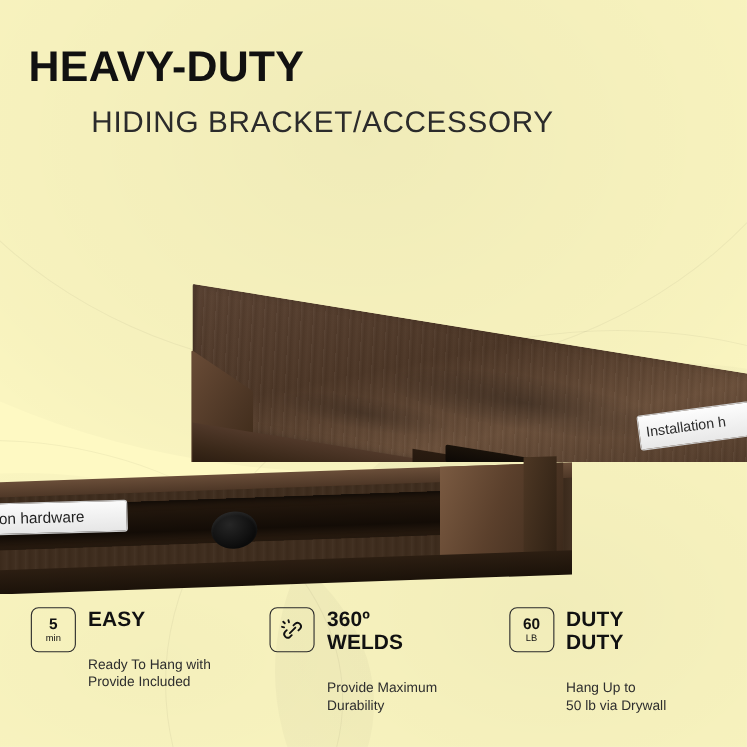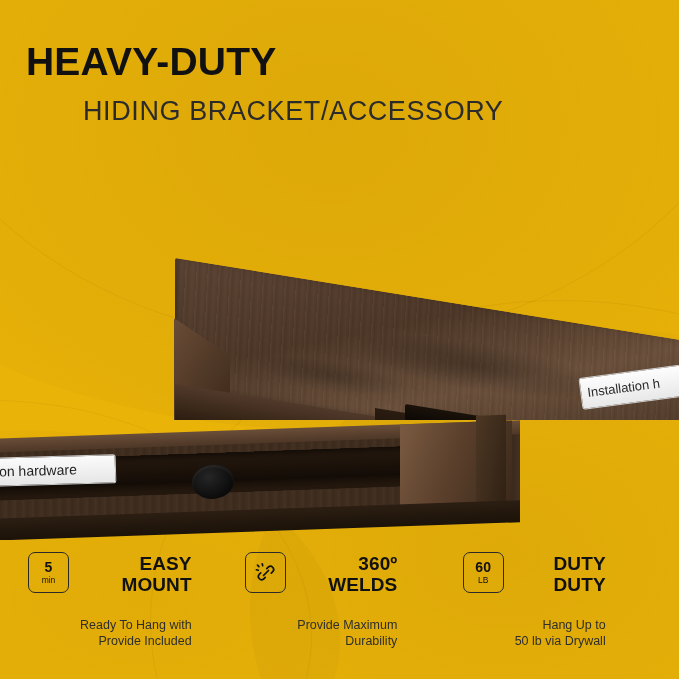--- a/index.html
+++ b/index.html
@@ -9,21 +9,21 @@
   }
   body {
     font-family: "Liberation Sans", sans-serif;
     -webkit-font-smoothing: antialiased;
   }
   #page {
     position: relative;
     width: 679px;
     height: 679px;
     overflow: hidden;
-    background: #eab308;
+    background: #fef9c3;
   }
 
   
   .bg-swoosh {
     position: absolute;
     border-radius: 50%;
     pointer-events: none;
   }
   .sw1 {
     left: -260px; top: -330px;
@@ -331,21 +331,21 @@
   .badge-big {
     font-size: 14px;
     font-weight: bold;
     line-height: 14px;
   }
   .badge-small {
     font-size: 8.5px;
     line-height: 10px;
     margin-top: 1px;
   }
-  .feat-txt { padding-top: 1px; text-align: right; }
+  .feat-txt { padding-top: 1px; }
   .feat-title {
     font-size: 19px;
     font-weight: bold;
     line-height: 21px;
     color: #111;
     letter-spacing: .1px;
   }
   .feat-desc {
     margin-top: 22px;
     font-size: 12.5px;
@@ -408,21 +408,20 @@
 
   <div class="features">
 
     <div class="feature">
       <div class="feat-badge">
         <span class="badge-big">5</span>
         <span class="badge-small">min</span>
       </div>
       <div class="feat-txt">
         <div class="feat-title">EASY</div>
-        <div class="feat-title">MOUNT</div>
         <div class="feat-desc">
           <span>Ready To Hang with</span><br>
           <span>Provide Included</span>
         </div>
       </div>
     </div>
 
     <div class="feature">
       <div class="feat-badge">
         <svg class="weld-icon" viewBox="0 0 24 24" fill="none" stroke="#111" stroke-width="1.7" stroke-linecap="round">

